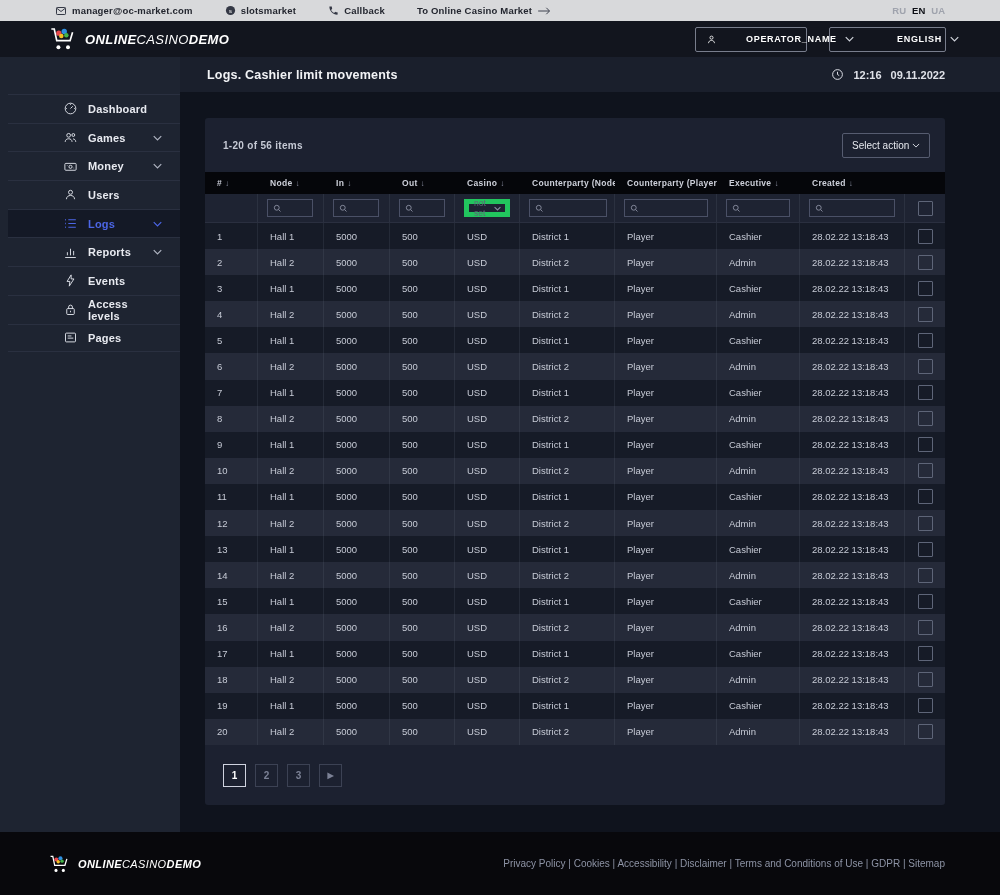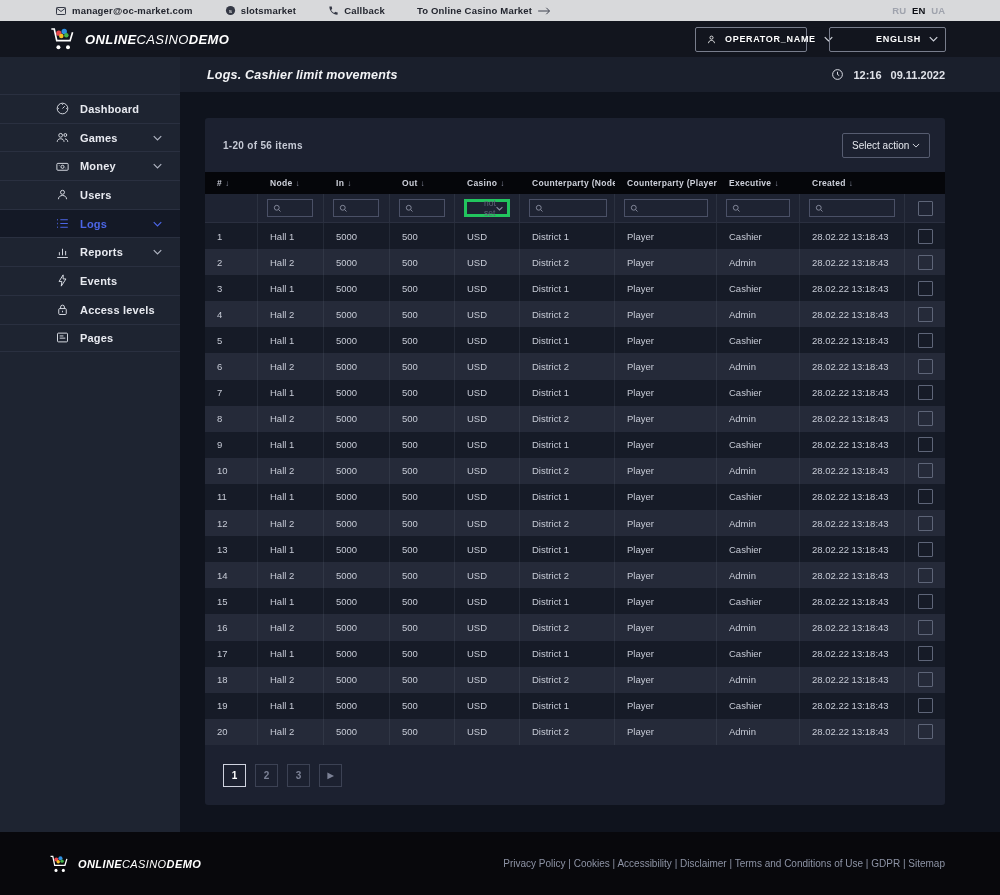--- a/index.html
+++ b/index.html
@@ -20,36 +20,36 @@
   .app-header { height:36px; background:#12151e; display:flex; align-items:center; padding:0 54px 0 48px; }
   .brand { display:flex; align-items:center; gap:7px; color:#fff; }
   .brand-text { font-size:13px; font-style:italic; letter-spacing:.4px; white-space:nowrap; }
   .brand-text .b1 { font-weight:800; }
   .brand-text .b2 { font-weight:400; }
   .brand-text .b3 { font-weight:800; }
   .header-right { margin-left:auto; display:flex; gap:22px; }
   .hselect { height:25px; border:1px solid #787d8c; border-radius:2px; display:flex; align-items:center; gap:8px; padding:0 10px; color:#fff; font-size:9px; font-weight:700; letter-spacing:.7px; cursor:pointer; }
   .hselect.op { width:112px; }
   .hselect.langsel { width:117px;padding-left:46px; }
-  .hselect .grow { flex:1; }
+  .hselect .grow { flex:1;margin-left:21px; }
   .chev { color:#cfd2da; display:flex; }
 
   
   .sidebar { position:absolute; left:0; top:57px; width:180px; height:775px; background:#1e2431; }
   .side-items { margin-top:37px; }
-  .side-item { height:28.7px; display:flex; align-items:center; padding:0 18px 0 55px; gap:10px; border-top:1px solid #2a3040; cursor:pointer; color:#dfe2ea; }
+  .side-item { height:28.7px; display:flex; align-items:center; padding:0 18px 0 55px; gap:10px; border-top:1px solid #2a3040; cursor:pointer; color:#dfe2ea;margin-left:8px; }
   .side-items .side-item:last-child { border-bottom:1px solid #2a3040; }
   .slabel { font-size:11px; font-weight:700; letter-spacing:.2px; color:#e8eaf0; }
   .schev { margin-left:auto; color:#aeb3c0; display:flex; }
   .side-item.active { background:#141926; color:#4c66e6; }
   .side-item.active .slabel, .side-item.active .schev { color:#4c66e6; }
 
   
   .titlebar { position:absolute; left:180px; top:57px; width:820px; height:35px; background:#1a1f2c; display:flex; align-items:center; padding:0 55px 0 27px; }
-  .page-title { font-size:12.5px; font-weight:700; color:#f2f3f6; letter-spacing:.2px;font-style:italic; }
+  .page-title { font-size:12.5px; font-weight:700; color:#f2f3f6; letter-spacing:.2px; }
   .clock-group { margin-left:auto; display:flex; align-items:center; gap:9px; color:#dfe1e8; font-size:11px; font-weight:600; }
 
   
   .main { position:absolute; left:180px; top:92px; width:820px; height:740px; background:#0f131d; }
   .panel { position:absolute; left:25px; top:26px; width:740px; height:687px; background:#1c2130; border-radius:3px; }
   .panel-top { height:54px; display:flex; align-items:center; justify-content:space-between; padding:0 15px 0 18px; }
   .items-summary { font-size:10px; font-weight:600; color:#c5c9d4; letter-spacing:.3px; }
   .select-action { width:88px; height:25px; border:1px solid #565c70; border-radius:2px; display:flex; align-items:center; justify-content:space-between; padding:0 9px; color:#e6e8ee; font-size:10px; cursor:pointer; }
 
   
@@ -60,21 +60,21 @@
   .head-row .tcell { font-size:8.5px; font-weight:700; color:#cdd0da; letter-spacing:.3px; white-space:nowrap; }
   .sort { font-size:8px; color:#8b90a2; margin-left:3px; }
   .filter-row { height:29px; background:#1e2332; border-bottom:1px solid #2a2f3f; }
   .filter-row .tcell, .drow .tcell { border-right:1px solid rgba(125,133,155,.14); }
   .filter-row .tcell:last-child, .drow .tcell:last-child { border-right:none; }
   .filter-row .tcell { padding-left:9px; }
   .fbox { display:flex; align-items:center; height:18px; border:1px solid #4a5066; padding-left:5px; gap:3px; background:transparent; }
   .fbox input { border:none; background:transparent; outline:none; color:#d0d4de; font-size:9px; width:100%; min-width:0; font-family:"Liberation Sans", sans-serif; }
   .w46 { width:46px; } .w78 { width:78px; } .w84 { width:84px; } .w64 { width:64px; } .w86 { width:86px; }
   .mag { color:#8b90a2; flex:none; display:flex; }
-  .fselect { width:46px; height:18px; border:3px solid #22c55e; display:flex; align-items:center; justify-content:space-between; padding:0 4px 0 17px; color:#5d6477; font-size:8.5px; cursor:pointer; }
+  .fselect { width:46px; height:18px; border:5px solid #22c55e; display:flex; align-items:center; justify-content:space-between; padding:0 4px 0 5px; color:#5d6477; font-size:8.5px; cursor:pointer; }
   .fselect .chev { color:#8b90a2; }
   .drow { height:26.1px; }
   .drow .tcell { font-size:9.5px; color:#c7cbd6; white-space:nowrap; }
   .drow.odd { background:#161b27; }
   .drow.even { background:#252a39; }
   .cb-cell { justify-content:center; padding-left:0 !important; }
   .checkbox { width:15px; height:15px; border:1.5px solid #5e6578; border-radius:1px; cursor:pointer; }
 
   
   .pagination { display:flex; gap:9px; margin:19px 0 0 18px; }

